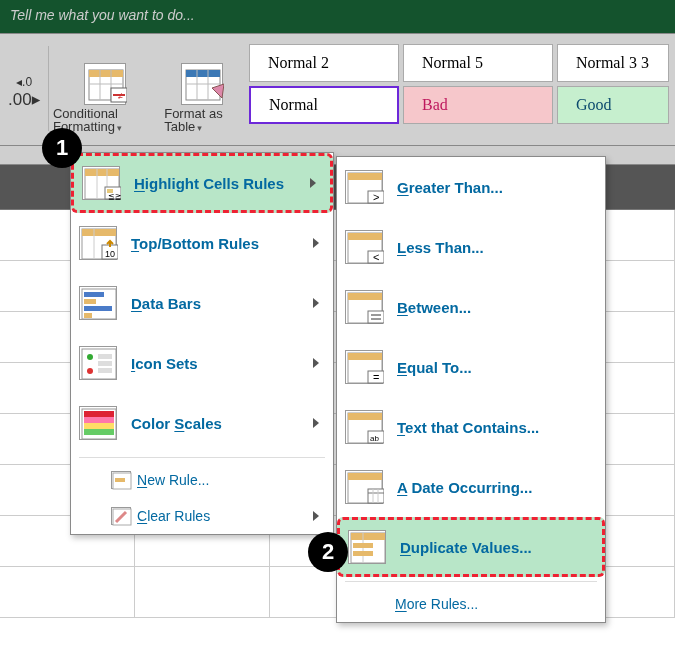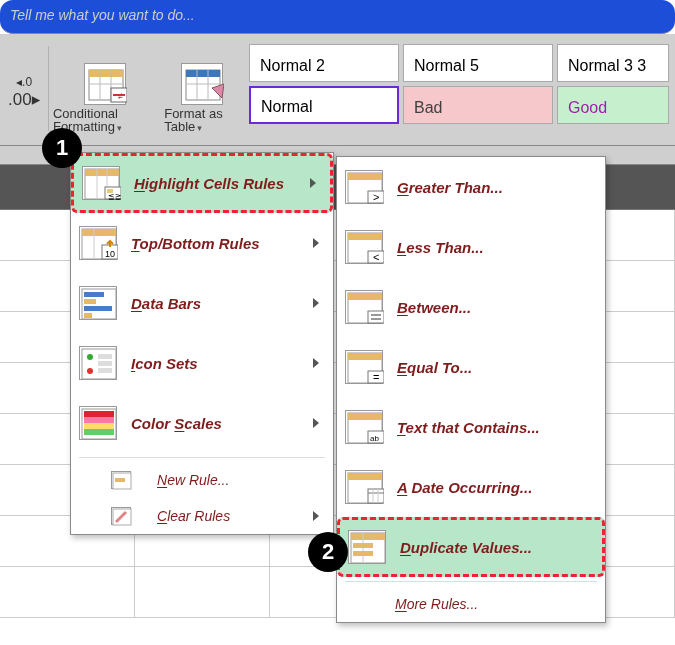--- a/index.html
+++ b/index.html
@@ -8,26 +8,25 @@
     font-family: "Segoe UI", Tahoma, sans-serif;
     font-size: 14px;
     background: #fff;
     width: 675px;
     height: 645px;
     overflow: hidden;
     position: relative;
   }
   .titlebar {
     height: 34px;
-    background: #1d4ed8;
+    background: #14532d;
     color: #ccc;
     font-style: italic;
     padding: 7px 10px;
     border-bottom: 1px solid #888;
-    border-radius: 13px;
   }
   .ribbon {
     height: 112px;
     background: #d0d0d0;
     border-bottom: 1px solid #888;
     display: flex;
     align-items: stretch;
     padding: 6px 0 0 0;
   }
   .rib-sep { width:1px; background:#b0b0b0; margin:6px 0 14px 0; }
@@ -45,25 +44,25 @@
   .rib-ico {
     width:42px; height:42px; background:#fff; border:1px solid #999;
     position:relative;
   }
   .rib-ico svg { position:absolute; left:0; top:0; }
   .styles-box {
     display:grid; grid-template-columns: 150px 150px 112px;
     grid-template-rows: 38px 38px; gap:4px; margin:4px 6px 0 6px;
   }
   .style-cell {
-    border:1px solid #aaa; background:#fff; padding:6px 10px;
-    font-size:16px; display:flex; align-items:flex-end; overflow:hidden;
-  }
-  .style-bad { background:#f6c7cb; color:#404040; }
-  .style-good { background:#c6efce; color:#a21caf; }
+    border:1px solid #aaa; background:#fff; padding:6px 18px;
+    font-size:16px; display:flex; align-items:center; overflow:hidden;font-family:Liberation Serif, serif;
+  }
+  .style-bad { background:#f6c7cb; color:#be185d; }
+  .style-good { background:#c6efce; color:#0c4a6e; }
   .style-normal-sel { border:2px solid #6d28d9; }
 
   
   .colband { height:18px; background:#cfcfcf; }
   .colhdrs {
     height:46px; background:#555; display:flex; align-items:center;
     border-top:1px solid #888; border-bottom:1px solid #777;
   }
   .colcell {
     width:154px; text-align:center; color:#fff; font-size:22px;
@@ -78,22 +77,22 @@
   .menu {
     position:absolute; background:#fff; border:1px solid #8a8a8a;
     box-shadow:2px 3px 6px rgba(0,0,0,.25);
   }
   .menu1 { left:70px; top:152px; width:264px; }
   .menu2 { left:336px; top:156px; width:270px; }
   .mitem {
     display:flex; align-items:center; height:60px; padding:0 14px 0 8px;
     gap:14px; position:relative;
   }
-  .mitem.small { height:36px; padding-left:40px; gap:26px;}
-  .mitem .txt { font-size:15px; font-weight:700; color:#7f1d1d;font-style:italic; }
+  .mitem.small { height:36px; padding-left:40px; gap:6px;}
+  .mitem .txt { font-size:15px; font-weight:700; color:#0369a1; }
   .mitem.small .txt { font-weight:400; font-size:14px; }
   .mitem .und { text-decoration: underline; text-underline-offset:2px; }
   .mitem .arrow {
     margin-left:auto; width:0;height:0;
     border-top:5px solid transparent; border-bottom:5px solid transparent;
     border-left:6px solid #555;
   }
   .mitem .mico {
     width:38px; height:34px; border:1px solid #999; background:#fff;
     position:relative; flex-shrink:0;

